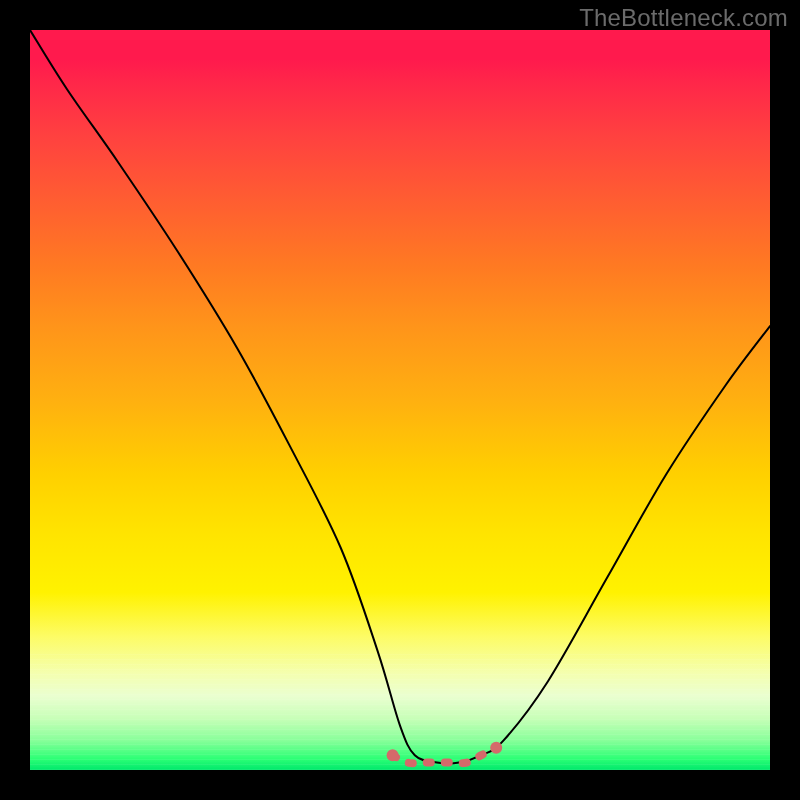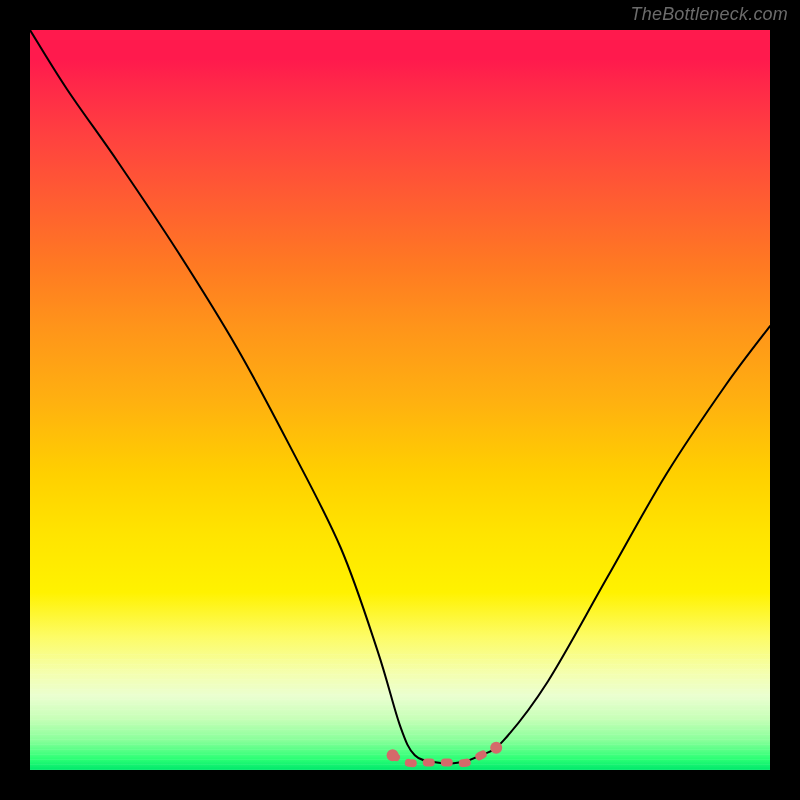--- a/index.html
+++ b/index.html
@@ -15,25 +15,24 @@
     position: relative;
     width: 800px;
     height: 800px;
     background: #000;
   }
   .watermark {
     position: absolute;
     top: 4px;
     right: 12px;
     color: #6b6b6b;
-    font-size: 18px;
+    font-size: 24px;
     font-weight: 400;
     letter-spacing: 0.2px;
     z-index: 10;
-    font-style: italic;
   }
   .plot-area {
     position: absolute;
     left: 30px;
     top: 30px;
     width: 740px;
     height: 740px;
     overflow: hidden;
   }
   

